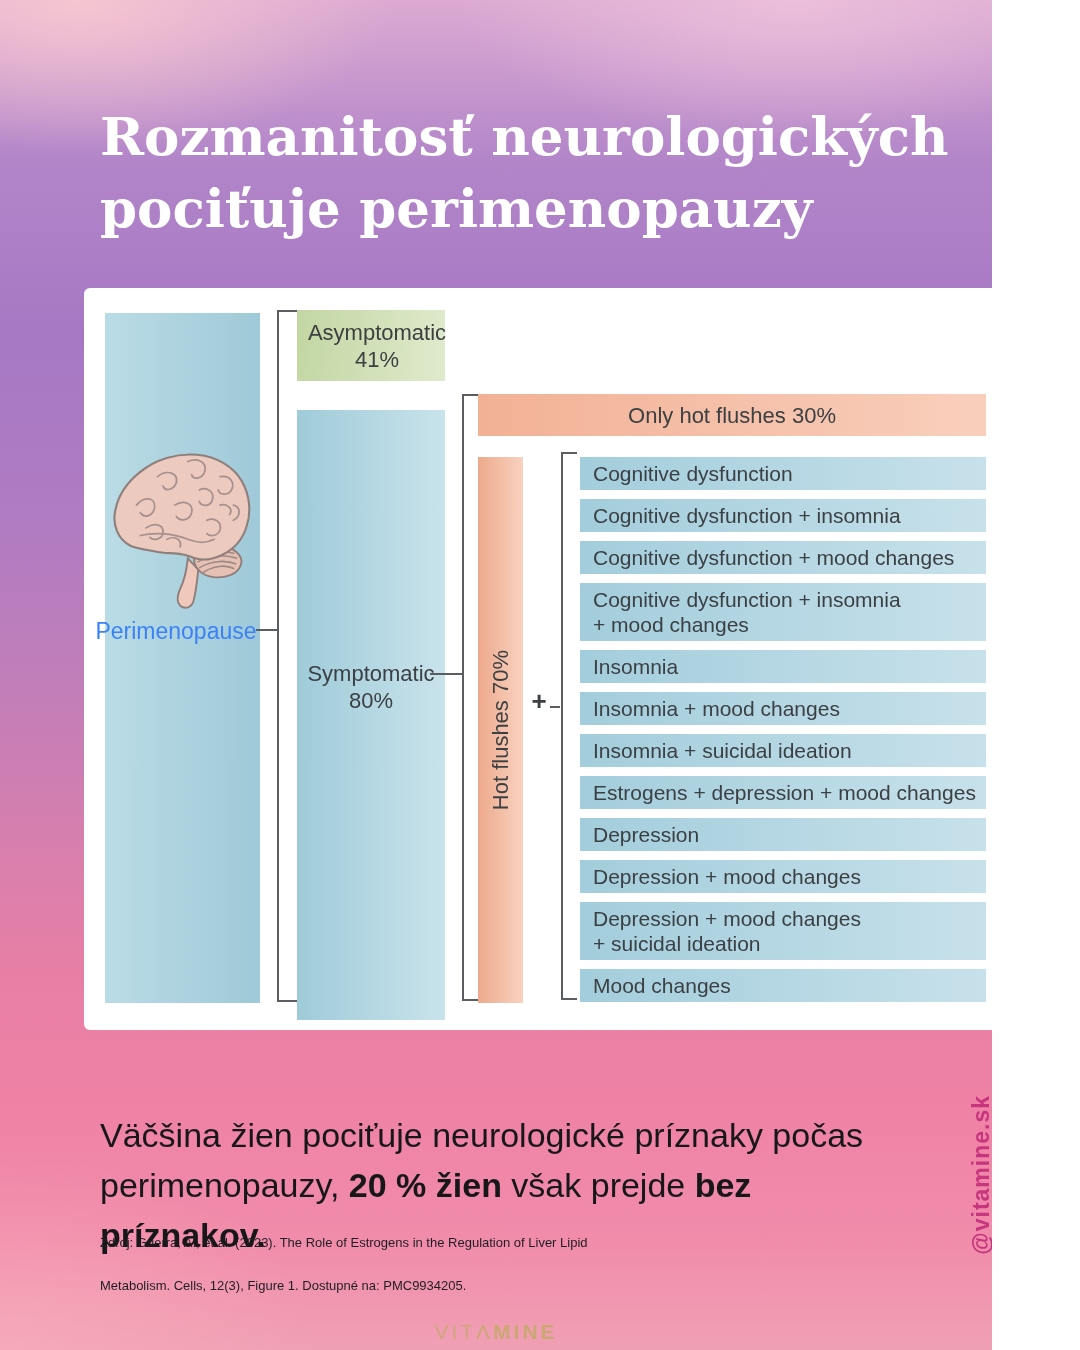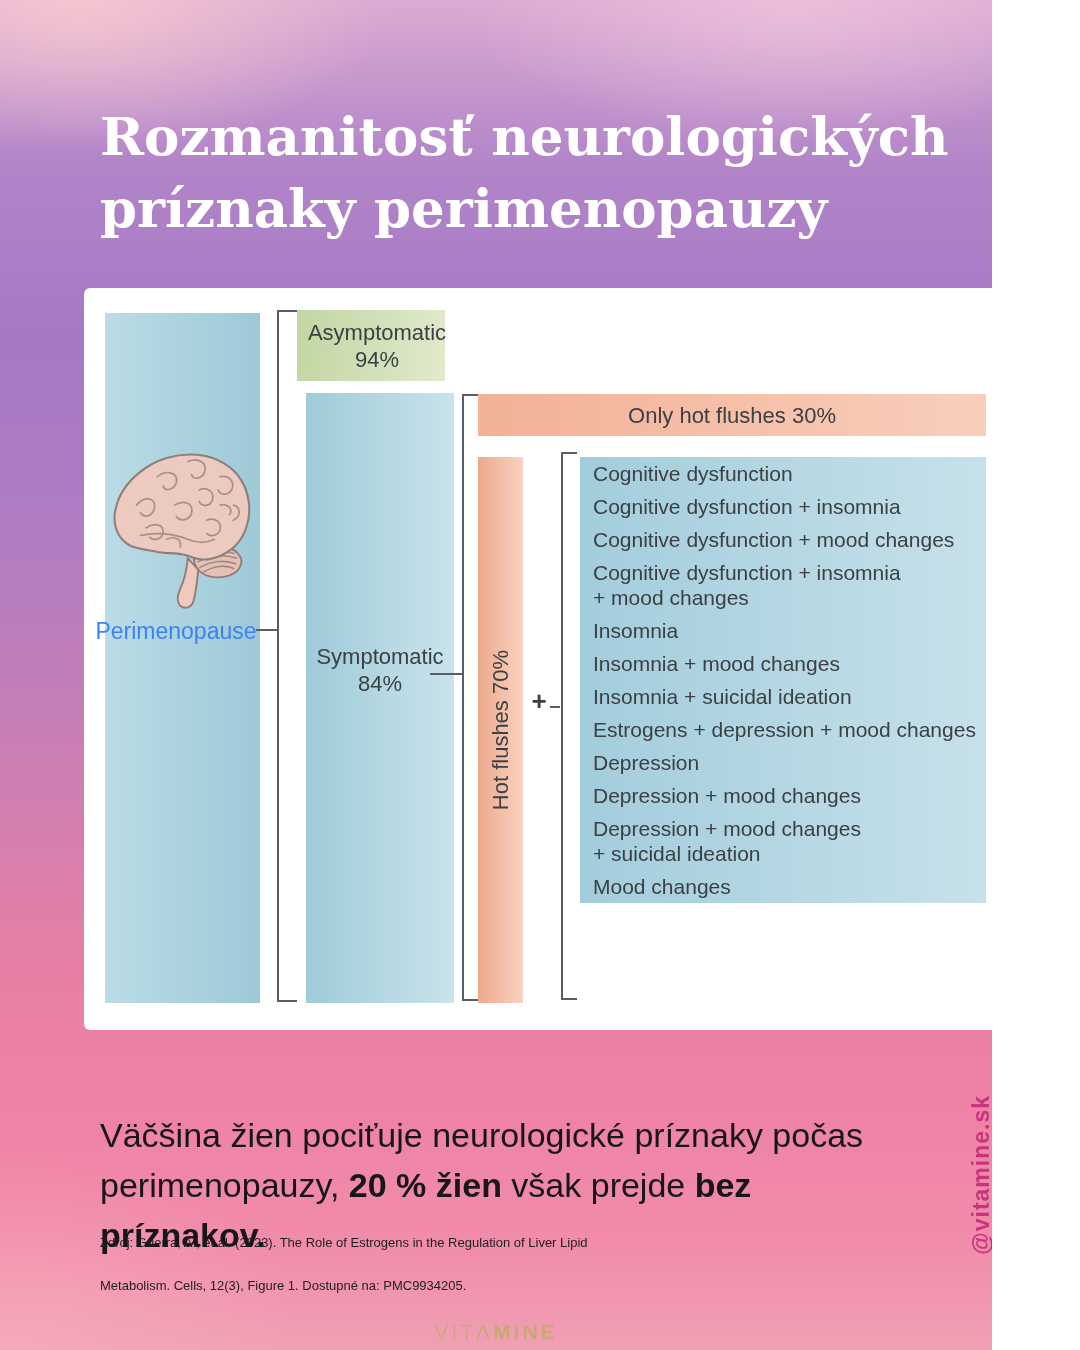--- a/index.html
+++ b/index.html
@@ -22,33 +22,33 @@
   .dg-text{color:#3c4043;font-size:22px;line-height:27px;}
   .peri-bar{left:21px;top:25px;width:155px;height:690px;background:linear-gradient(90deg,#badce6,#9fc9d8);}
   .brain{left:24px;top:156px;width:152px;height:184px;}
   .peri-label{left:8px;top:330px;width:168px;text-align:center;color:#3b82f6;font-size:23px;}
   .conn{border-top:2px solid #5a5e63;height:0;}
   .conn-peri{left:172px;top:341px;width:22px;}
   .bracket{border-left:2px solid #5a5e63;border-top:2px solid #5a5e63;border-bottom:2px solid #5a5e63;}
   .bracket1{left:193px;top:22px;width:20px;height:692px;}
   .asym-box{left:213px;top:22px;width:148px;height:71px;background:linear-gradient(95deg,#c2d6a2,#e0eacd);
     display:flex;flex-direction:column;align-items:center;justify-content:center;text-align:center;padding-left:12px;}
-  .symp-box{left:213px;top:105px;width:148px;height:610px;background:linear-gradient(90deg,#9fcbd9,#c9e3eb);margin-left:9px;}
+  .symp-box{left:213px;top:122px;width:148px;height:610px;background:linear-gradient(90deg,#9fcbd9,#c9e3eb);}
   .symp-label{position:absolute;left:0;top:250px;width:100%;text-align:center;}
   .conn-symp{left:346px;top:385px;width:32px;}
   .bracket2{left:378px;top:106px;width:16px;height:607px;}
   .only-bar{left:394px;top:106px;width:508px;height:42px;background:linear-gradient(90deg,#f2b195,#f9cfbc);
     display:flex;align-items:center;justify-content:center;}
   .hot-bar{left:394px;top:169px;width:45px;height:546px;background:linear-gradient(90deg,#eda98c,#f9d2c0);
     display:flex;align-items:center;justify-content:center;}
   .vtext{writing-mode:vertical-rl;transform:rotate(180deg);color:#3c4043;font-size:22px;white-space:nowrap;}
   .plus{left:444px;top:398px;width:22px;text-align:center;font-size:26px;line-height:30px;font-weight:600;color:#3c4043;}
   .conn-plus{left:466px;top:418px;width:10px;}
   .bracket3{left:477px;top:164px;width:16px;height:548px;}
-  .symptom-list{left:496px;top:169px;width:406px;display:flex;flex-direction:column;}
+  .symptom-list{left:496px;top:169px;width:406px;display:flex;flex-direction:column;gap:9px;}
   .symptom-bar{background:linear-gradient(90deg,#a3cddc,#c7e1ea);padding:4px 8px 4px 13px;
     color:#3c4043;font-size:21px;line-height:25px;white-space:pre-line;}
   .caption{position:absolute;left:100px;top:1060px;width:900px;margin:0;
     font-size:34px;line-height:50px;color:#17171a;white-space:pre-line;}
   .caption .b{font-weight:700;}
   .source{position:absolute;left:100px;top:1221px;width:860px;margin:0;
     font-size:13px;line-height:43px;color:#1e1e22;white-space:pre-line;}
   .handle{position:absolute;left:966px;top:1090px;width:30px;height:170px;
     display:flex;align-items:center;justify-content:center;}
   .handle span{writing-mode:vertical-rl;transform:rotate(180deg);
@@ -58,21 +58,21 @@
   .logo .lt{font-weight:300;opacity:.85;}
   .logo .hv{font-weight:700;}
 </style>
 </head>
 <body>
 
 <div class="poster">
 
   <h1 class="title">
     <span>Rozmanitosť neurologických</span>
-    <span>príznaky perimenopauzy</span>
+    <span>pociťuje perimenopauzy</span>
   </h1>
 
   <div class="card">
 
     <div class="abs peri-bar"></div>
 
     <svg class="abs brain" viewBox="0 0 160 185">
       <path d="M84,116 C83,126 81,138 76,148 C73,155 72,162 76,166 C81,170 88,168 90,161 C93,150 94,138 95,128 Z" fill="#f0c9bc" stroke="#8f7f7b" stroke-width="2"></path>
       <path d="M92,112 C96,106 104,102 113,102 C126,102 137,108 140,116 C142,123 137,131 128,134 C117,138 104,136 97,130 C91,125 89,118 92,112 Z" fill="#e7c0b4" stroke="#8f7f7b" stroke-width="2"></path>
       <g stroke="#9b8a86" stroke-width="1.6" fill="none">
@@ -97,27 +97,27 @@
         <path d="M34,92 C50,88 70,90 84,96 C94,100 104,100 112,96"></path>
       </g>
     </svg>
 
     <div class="abs peri-label">Perimenopause</div>
     <div class="abs conn conn-peri"></div>
     <div class="abs bracket bracket1"></div>
 
     <div class="abs asym-box dg-text">
       <div>Asymptomatic</div>
-      <div>94%</div>
+      <div>41%</div>
     </div>
 
     <div class="abs symp-box">
       <div class="symp-label dg-text">
         <div>Symptomatic</div>
-        <div>84%</div>
+        <div>80%</div>
       </div>
     </div>
 
     <div class="abs conn conn-symp"></div>
     <div class="abs bracket bracket2"></div>
 
     <div class="abs only-bar dg-text">Only hot flushes 30%</div>
 
     <div class="abs hot-bar">
       <span class="vtext">Hot flushes 70%</span>

